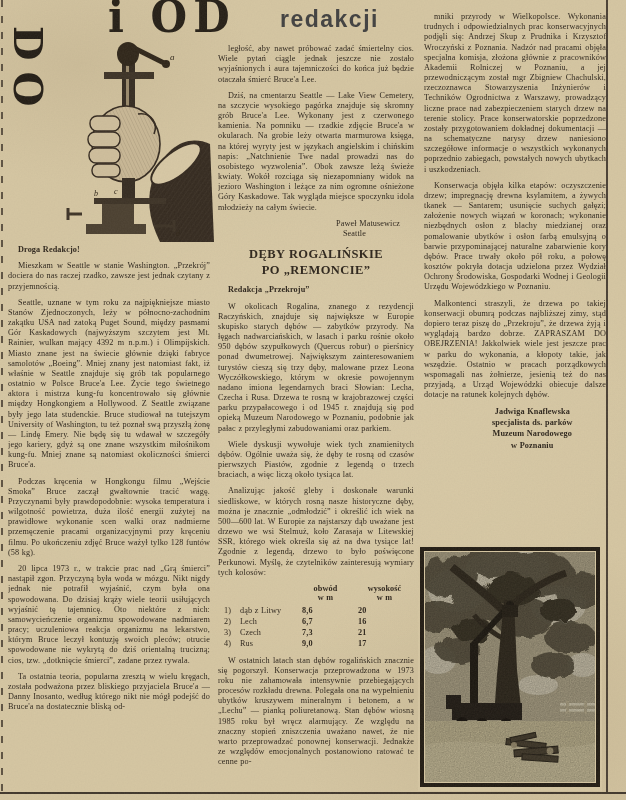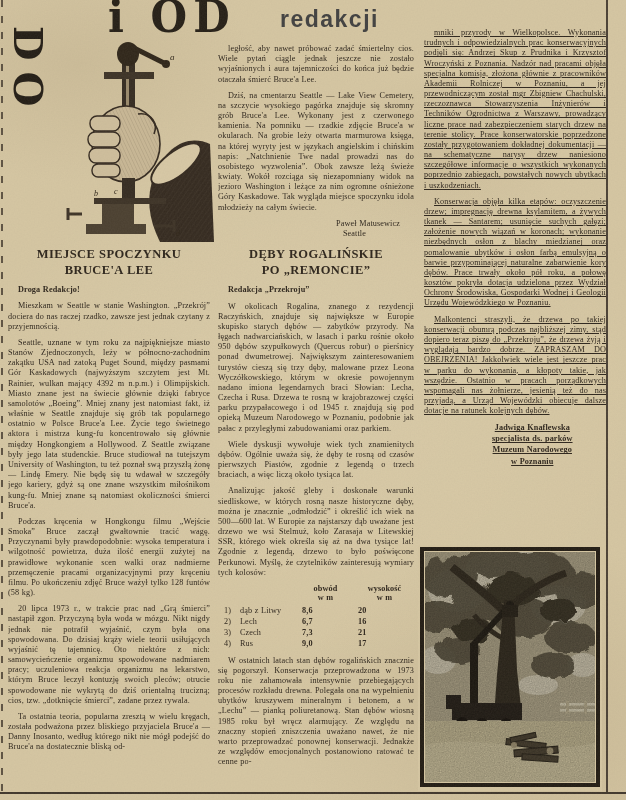--- a/index.html
+++ b/index.html
@@ -31,21 +31,21 @@
   .word-red{position:absolute;left:280px;top:6px;z-index:6;
     font-family:"Liberation Sans","DejaVu Sans",sans-serif;font-weight:bold;
     font-size:23px;letter-spacing:1.5px;color:#404040;}
 
   
   .col{position:absolute;text-align:justify;font-size:8.2px;line-height:1.24;
        letter-spacing:.12px;word-spacing:.4px;overflow:hidden;}
   .col p{margin:0 0 6px;text-indent:10px;}
   #col1{left:8px;top:245px;width:202px;height:552px;}
   #col2{left:218px;top:44px;width:196px;height:766px;}
-  #col3{left:424px;top:28px;width:182px;height:505px;text-decoration:underline;}
+  #col3{left:424px;top:12px;width:182px;height:505px;}
 
   .art-heading{font-weight:bold;font-size:12.5px;line-height:1.25;text-align:center;
     letter-spacing:.4px;margin:2px 0 7px;text-indent:0;}
   .salutation{font-weight:bold;margin:0 0 4px;text-indent:10px;}
   .sig{font-weight:normal;text-align:right;margin:2px 0 8px;}
   .sig .l1{padding-right:14px;}
   .sig .l2{padding-right:48px;}
   .sig2{font-weight:bold;text-align:center;width:75%;margin:4px 0 16px 22%;line-height:1.35;}
 
   
@@ -117,24 +117,20 @@
   <rect x="52" y="170" width="72" height="6" fill="#3c3226"></rect>
   <path d="M60,176 L60,196 L44,196 L44,206 L104,206 L104,196 L92,196 L92,176 Z" fill="#4a3f30"></path>
   <path d="M40,186 L26,186 M26,180 L26,192" stroke="#3c3226" stroke-width="3"></path>
   <path d="M112,198 L132,198 M132,192 L132,204" stroke="#3c3226" stroke-width="3"></path>
   <text x="52" y="168" font-size="8" font-style="italic" fill="#2e2519" font-family="serif">b</text>
   <text x="72" y="166" font-size="8" font-style="italic" fill="#2e2519" font-family="serif">c</text>
   <text x="134" y="208" font-size="8" font-style="italic" fill="#2e2519" font-family="serif">d</text>
 </svg>
 
 <div class="col" id="col1">
-  <div class="art-heading">
-    <span>MIEJSCE SPOCZYNKU</span><br>
-    <span>BRUCE'A LEE</span>
-  </div>
   <p class="salutation">Droga Redakcjo!</p>
   <p>Mieszkam w Seattle w stanie Washington. „Przekrój” dociera do nas raczej rzadko, zawsze jest jednak czytany z przyjemnością.</p>
   <p>Seattle, uznane w tym roku za najpiękniejsze miasto Stanów Zjednoczonych, leży w północno-zachodnim zakątku USA nad zatoką Puget Sound, między pasmami Gór Kaskadowych (najwyższym szczytem jest Mt. Rainier, wulkan mający 4392 m n.p.m.) i Olimpijskich. Miasto znane jest na świecie głównie dzięki fabryce samolotów „Boeing”. Mniej znany jest natomiast fakt, iż właśnie w Seattle znajduje się grób tak popularnego ostatnio w Polsce Bruce'a Lee. Życie tego świetnego aktora i mistrza kung-fu koncentrowało się głównie między Hongkongiem a Hollywood. Z Seattle związane były jego lata studenckie. Bruce studiował na tutejszym University of Washington, tu też poznał swą przyszłą żonę — Lindę Emery. Nie będę się tu wdawał w szczegóły jego kariery, gdyż są one znane wszystkim miłośnikom kung-fu. Mniej znane są natomiast okoliczności śmierci Bruce'a.</p>
   <p>Podczas kręcenia w Hongkongu filmu „Wejście Smoka” Bruce zaczął gwałtownie tracić wagę. Przyczynami były prawdopodobnie: wysoka temperatura i wilgotność powietrza, duża ilość energii zużytej na prawidłowe wykonanie scen walki oraz nadmierne przemęczenie pracami organizacyjnymi przy kręceniu filmu. Po ukończeniu zdjęć Bruce ważył tylko 128 funtów (58 kg).</p>
   <p>20 lipca 1973 r., w trakcie prac nad „Grą śmierci” nastąpił zgon. Przyczyną była woda w mózgu. Nikt nigdy jednak nie potrafił wyjaśnić, czym była ona spowodowana. Do dzisiaj krąży wiele teorii usiłujących wyjaśnić tę tajemnicę. Oto niektóre z nich: samowycieńczenie organizmu spowodowane nadmiarem pracy; uczuleniowa reakcja organizmu na lekarstwo, którym Bruce leczył kontuzję swoich pleców; otrucie spowodowane nie wykrytą do dziś orientalną trucizną; cios, tzw. „dotknięcie śmierci”, zadane przez rywala.</p>
   <p>Ta ostatnia teoria, popularna zresztą w wielu kręgach, została podważona przez bliskiego przyjaciela Bruce'a — Danny Inosanto, według którego nikt nie mógł podejść do Bruce'a na dostatecznie bliską od-</p>
 </div>
 
 <div class="col" id="col2">
   <p>ległość, aby nawet próbować zadać śmiertelny cios. Wiele pytań ciągle jednak jeszcze nie zostało wyjaśnionych i aura tajemniczości do końca już będzie otaczała śmierć Bruce'a Lee.</p>

